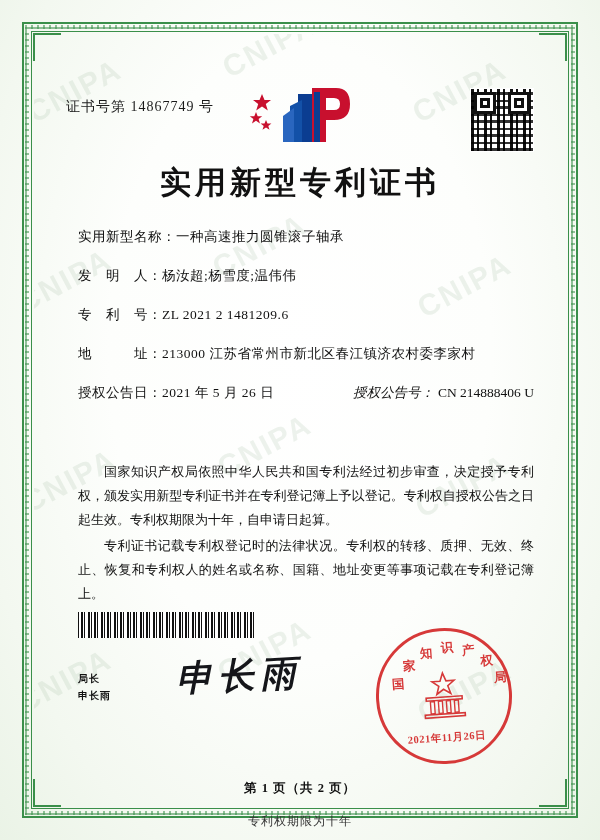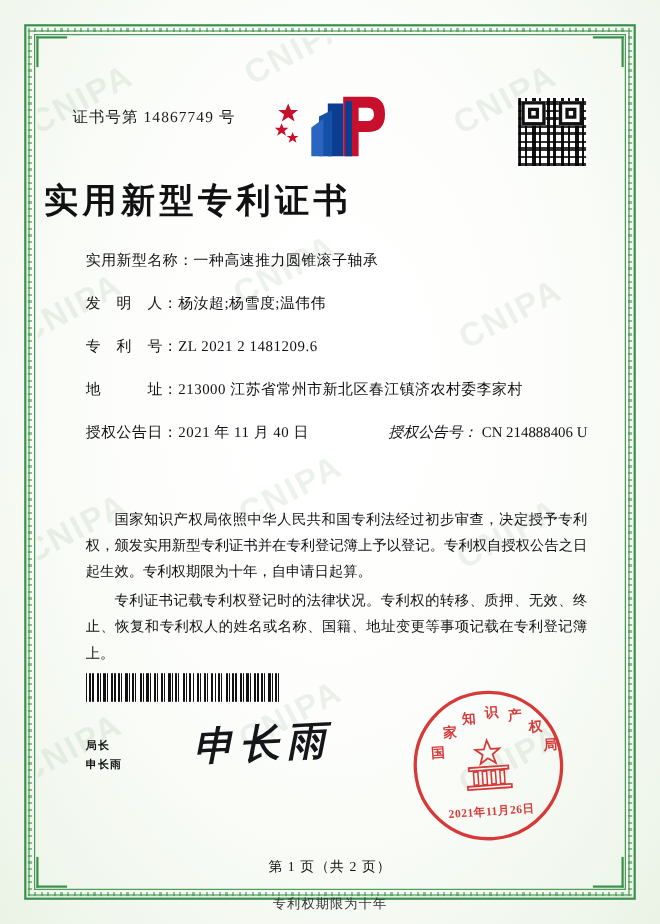--- a/index.html
+++ b/index.html
@@ -126,21 +126,21 @@
     top: 44px;
     transform: translateX(-50%);
     width: 120px;
     height: 62px;
   }
 
   .doc-title {
     position: absolute;
     left: 0; right: 0;
     top: 122px;
-    text-align: left;
+    text-align: center;
     font-size: 31px;
     font-weight: bold;
     letter-spacing: 4px;
     color: #111;
     font-family: Liberation Mono, monospace;
   }
 
   .fields {
     position: absolute;
     left: 38px;
@@ -272,20 +272,21 @@
   }
 
   .page-number {
     position: absolute;
     left: 0; right: 0;
     top: 740px;
     text-align: center;
     font-size: 12.5px;
     color: #111;
     letter-spacing: 1px;
+    font-weight: bold;
   }
 
   .footer-note {
     position: absolute;
     left: 0; right: 0;
     bottom: 10px;
     text-align: center;
     font-size: 12px;
     color: #333;
     letter-spacing: 1px;
@@ -353,21 +354,21 @@
       <div class="field-row">
         <span class="field-label">专　利　号：</span>
         <span class="field-value">ZL 2021 2 1481209.6</span>
       </div>
       <div class="field-row">
         <span class="field-label">地　　　址：</span>
         <span class="field-value">213000 江苏省常州市新北区春江镇济农村委李家村</span>
       </div>
       <div class="field-row two-col">
         <span class="field-label">授权公告日：</span>
-        <span class="field-value">2021 年 11 月 40 日</span>
+        <span class="field-value">2021 年 5 月 26 日</span>
         <span class="field-label2">授权公告号：</span>
         <span class="field-value2">CN 214888406 U</span>
       </div>
     </div>
 
     <div class="paragraphs">
       <p>国家知识产权局依照中华人民共和国专利法经过初步审查，决定授予专利权，颁发实用新型专利证书并在专利登记簿上予以登记。专利权自授权公告之日起生效。专利权期限为十年，自申请日起算。</p>
       <p>专利证书记载专利权登记时的法律状况。专利权的转移、质押、无效、终止、恢复和专利权人的姓名或名称、国籍、地址变更等事项记载在专利登记簿上。</p>
     </div>
 

